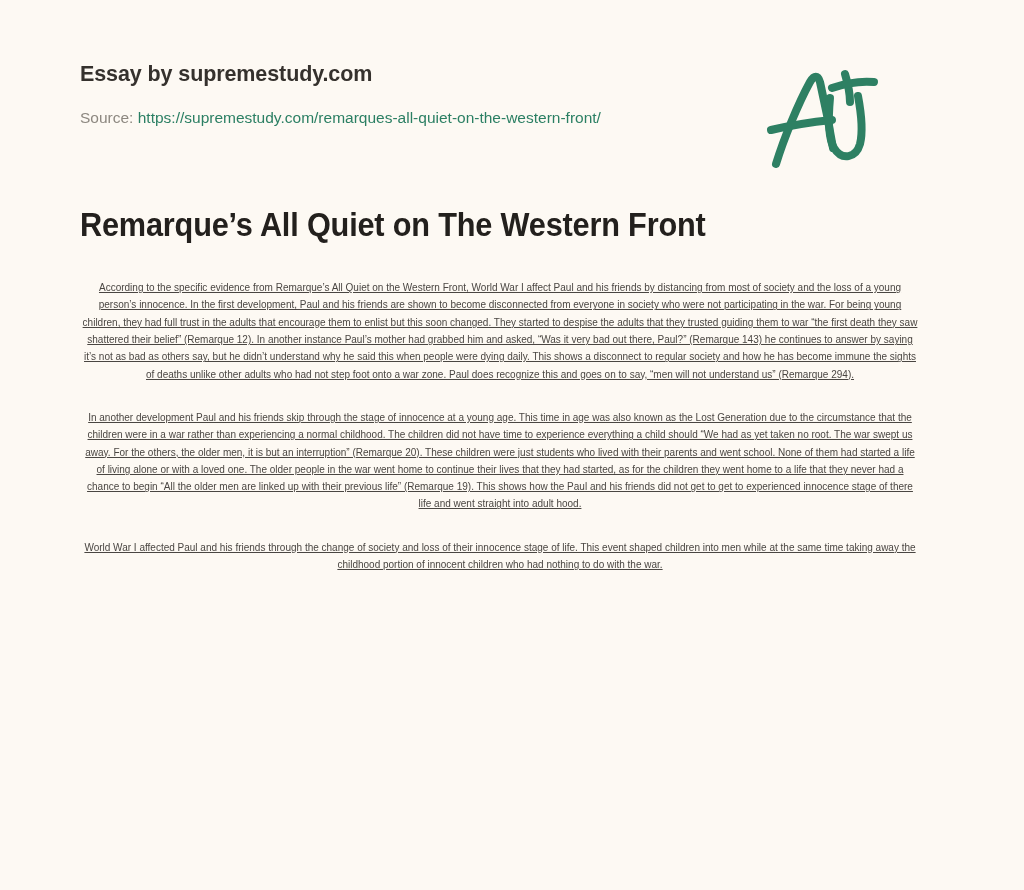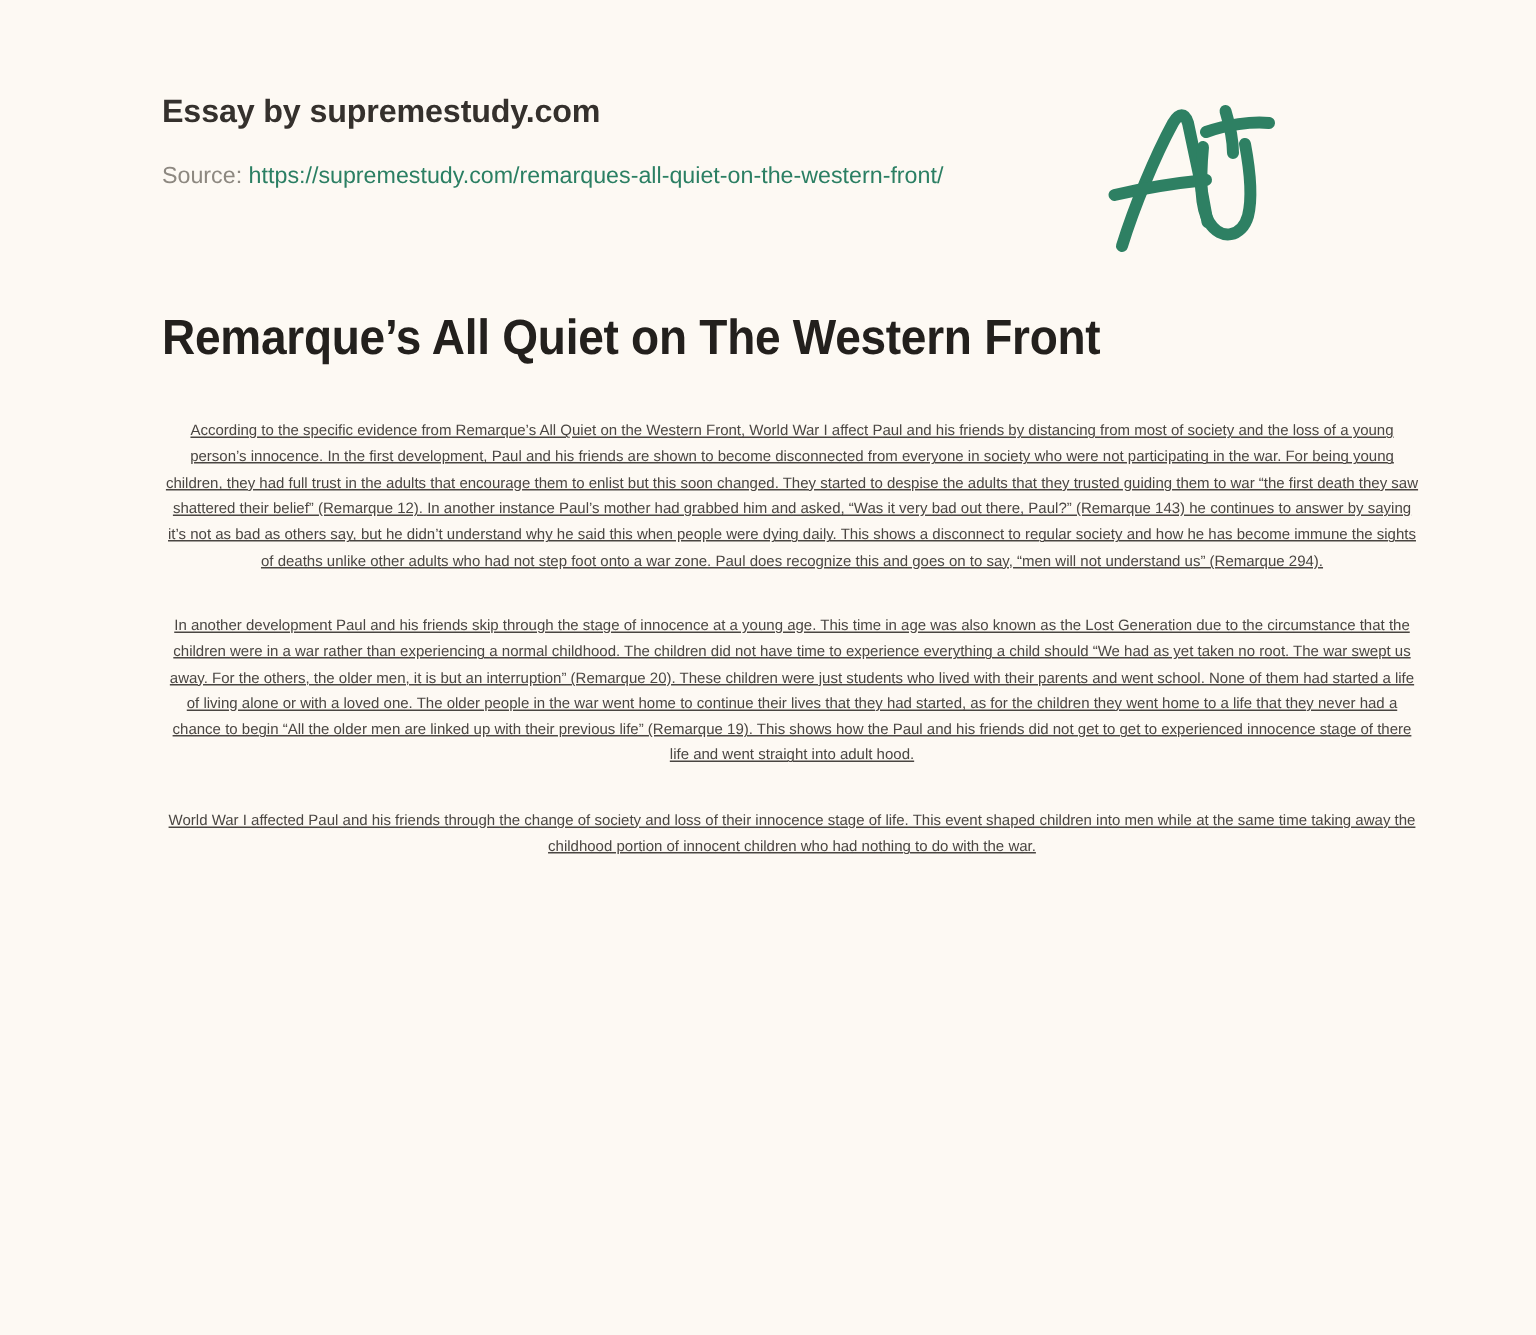--- a/index.html
+++ b/index.html
@@ -13,21 +13,21 @@
     font-family: "Liberation Sans", sans-serif;
     color: #3b3733;
     overflow: hidden;
   }
 
   .page {
     position: relative;
     width: 1024px;
     height: 890px;
     box-sizing: border-box;
-    padding: 0 108px;
+    padding: 0 80px;
   }
 
   
   .header {
     position: relative;
     padding-top: 62px;
   }
 
   .brand-line {
     font-size: 21.5px;

